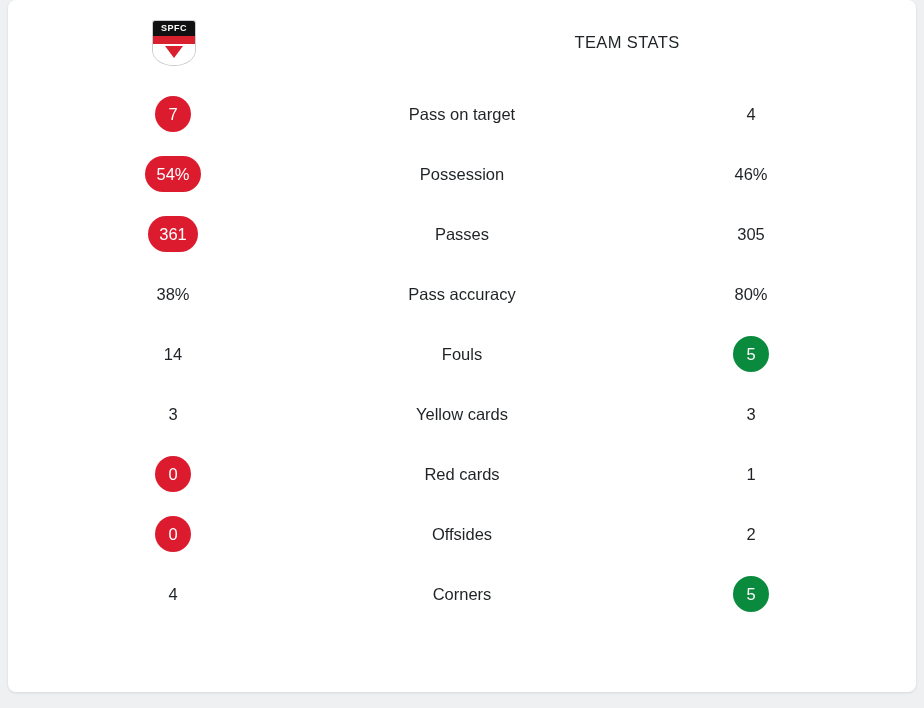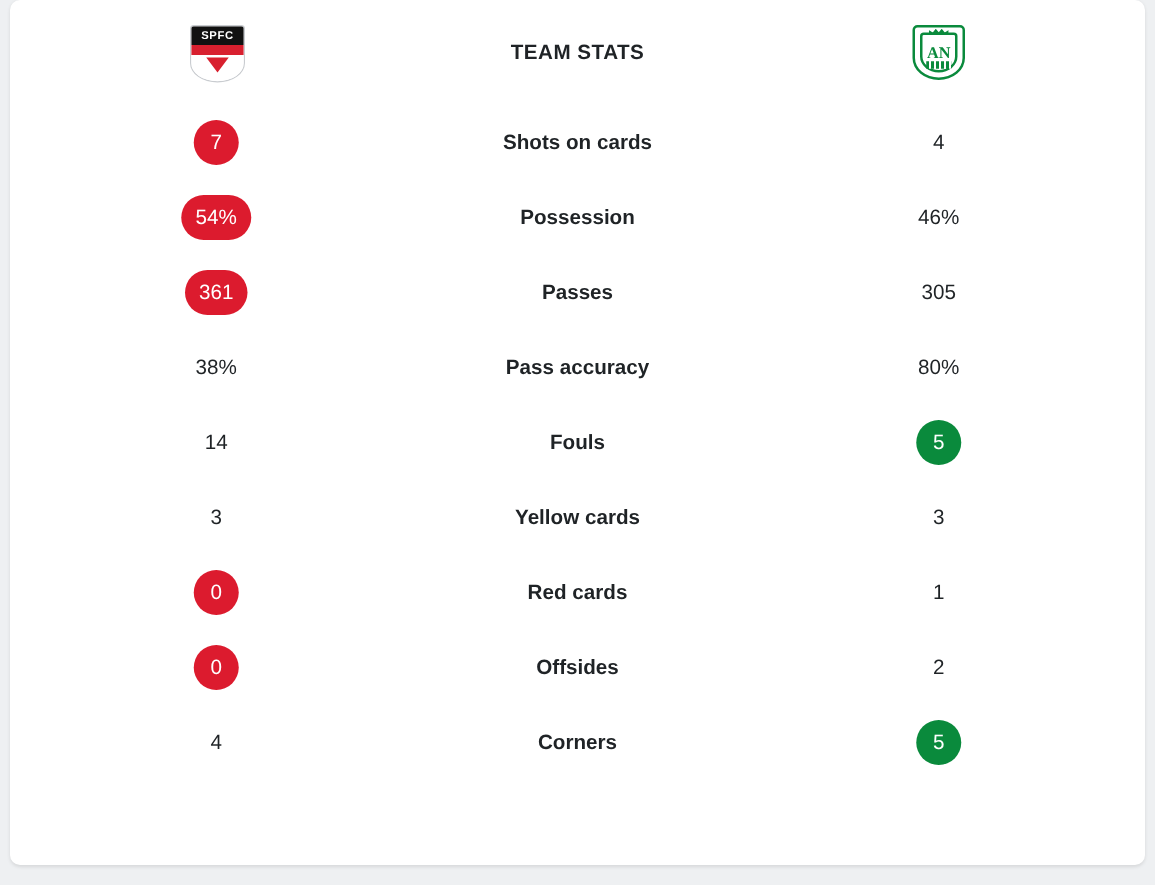--- a/index.html
+++ b/index.html
@@ -40,21 +40,20 @@
     width: 330px;
     display: flex;
     justify-content: center;
     align-items: flex-start;
   }
   .col-mid {
     flex: 1;
     display: flex;
     justify-content: center;
     align-items: center;
-    font-weight: bold;
   }
   .col-right {
     width: 330px;
     display: flex;
     justify-content: center;
     align-items: center;
   }
   .header-row {
     height: 84px;
   }
@@ -200,39 +199,29 @@
               <div class="spfc-band-red"></div>
               <div class="spfc-lower"></div>
               <div class="spfc-arrow"></div>
               <div class="spfc-text">SPFC</div>
             </div>
           </div>
         </div>
         <div class="col-mid">
           <div class="title">TEAM STATS</div>
         </div>
-        <div class="col-right">
-          <div class="crest">
-            <div class="nacional-shield">
-              <div class="nacional-crown"></div>
-              <div class="nacional-inner"></div>
-              <div class="nacional-mono">AN</div>
-              <div class="nacional-bars"></div>
-            </div>
-          </div>
-        </div>
       </div>
 
 
       <div class="row">
         <div class="col-left">
           <span class="value pill red">7</span>
         </div>
         <div class="col-mid">
-          <span class="label">Shots on cards</span>
+          <span class="label">Pass on target</span>
         </div>
         <div class="col-right">
           <span class="value">4</span>
         </div>
       </div>
 
       <div class="row">
         <div class="col-left">
           <span class="value pill red">54%</span>
         </div>

